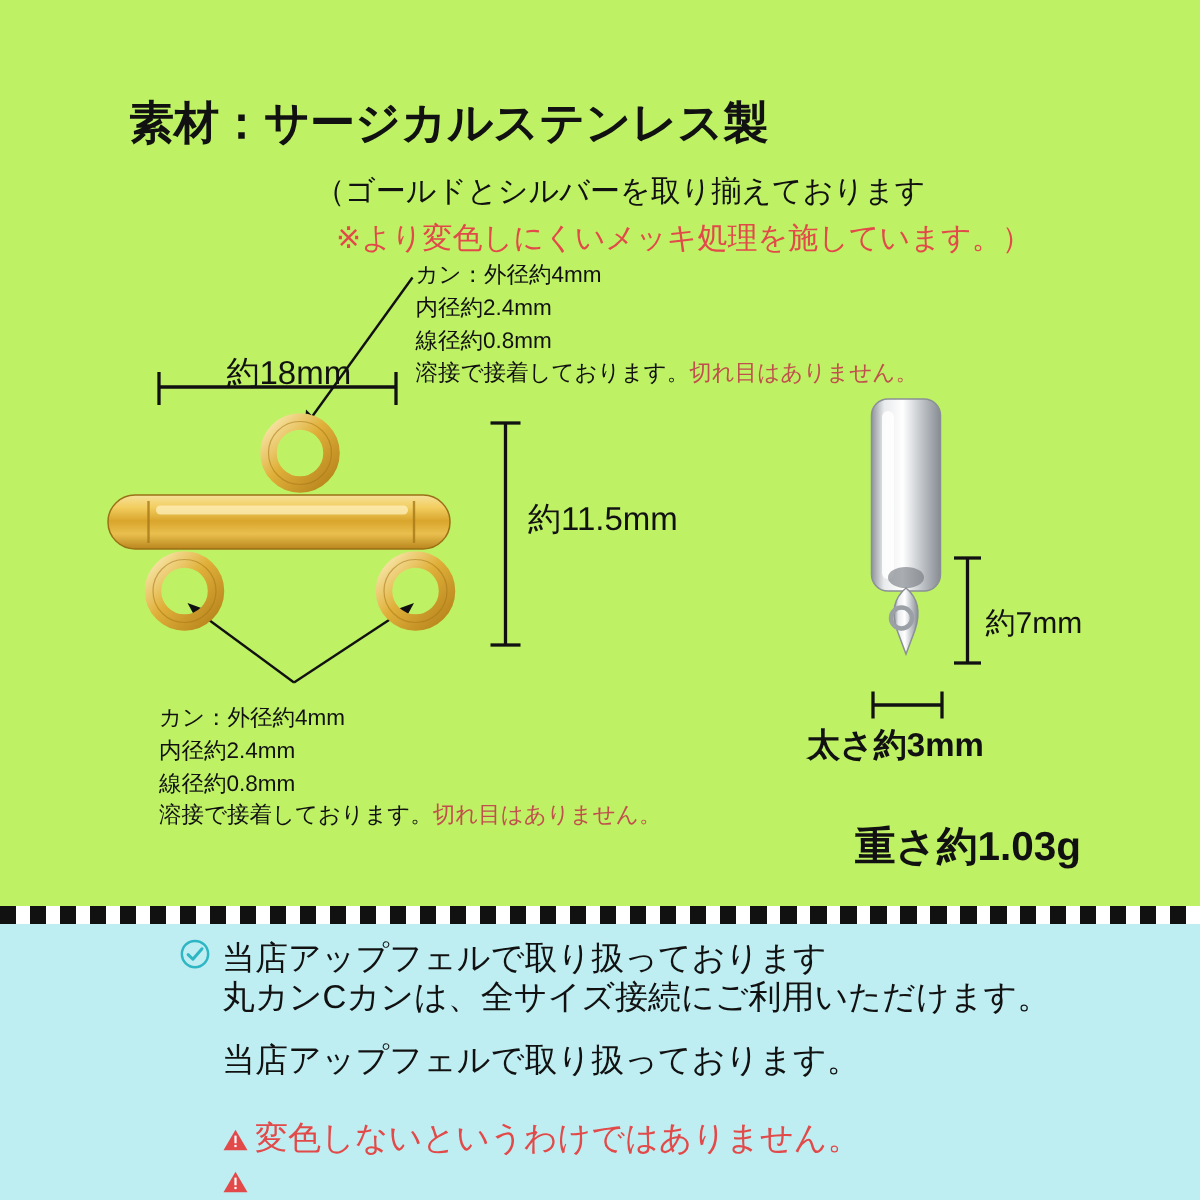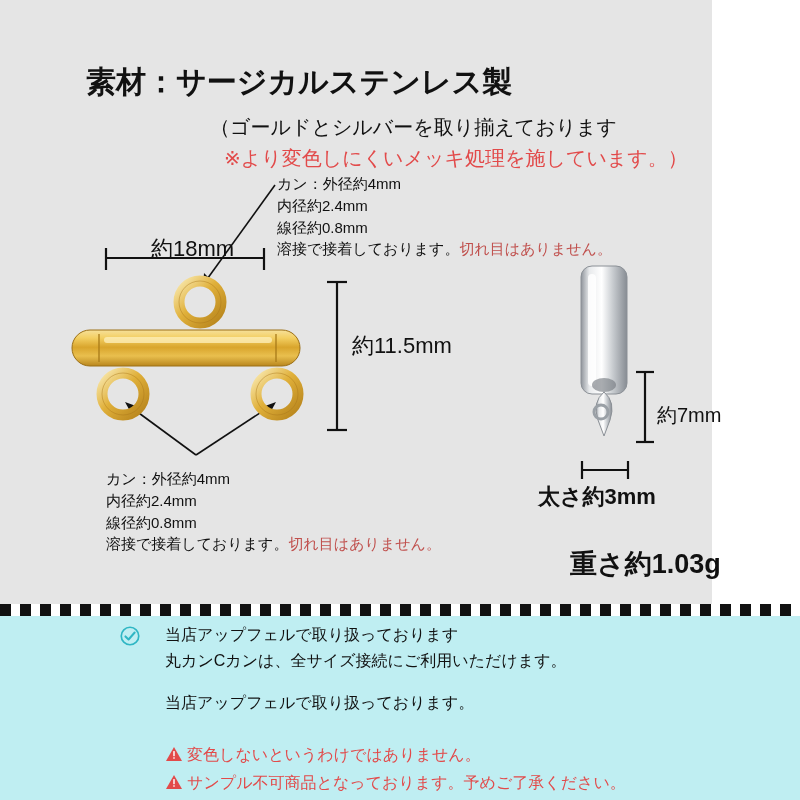--- a/index.html
+++ b/index.html
@@ -6,21 +6,21 @@
   body{
     width:800px;height:800px;
     background:#ffffff;
     font-family:"Liberation Sans","DejaVu Sans",sans-serif;
     overflow:hidden;
     position:relative;
   }
   .page{position:relative;width:800px;height:800px;}
 
   
-  .top{position:relative;width:712px;height:604px;background:#e5e5e5;}
+  .top{position:relative;width:800px;height:604px;background:#bef264;}
 
   .title{
     position:absolute;left:86px;top:62px;
     font-size:30px;font-weight:bold;color:#111;letter-spacing:0px;
     white-space:nowrap;
   }
   .sub1{
     position:absolute;left:210px;top:114px;
     font-size:20px;color:#111;white-space:nowrap;
   }
@@ -62,21 +62,21 @@
     position:absolute;left:0;top:604px;width:800px;height:12px;
     background:repeating-linear-gradient(90deg,#111 0 11px,#fff 11px 20px);
   }
 
   
   .bottom{
     position:absolute;left:0;top:616px;width:800px;height:184px;
     background:#bfeef2;
   }
   .bline{
-    position:absolute;font-size:16px;color:#111;white-space:nowrap;line-height:1.35;margin-left:17px;
+    position:absolute;font-size:22px;color:#111;white-space:nowrap;line-height:1.35;
   }
   .bline.red{color:#e24a4a;}
   .check{
     position:absolute;left:120px;top:626px;width:20px;height:20px;
   }
   .warn{
     display:inline-block;width:18px;height:16px;vertical-align:-2px;margin-right:4px;
   }
 
   svg.fig{position:absolute;left:0;top:0;width:800px;height:604px;pointer-events:none;}
@@ -225,16 +225,16 @@
       <rect x="11" y="7" width="2" height="7" fill="#fff"></rect>
       <rect x="11" y="15.5" width="2" height="2" fill="#fff"></rect>
     </svg><span>変色しないというわけではありません。</span>
   </div>
 
   <div class="bline red" style="left:148px;top:772px;">
     <svg class="warn" viewBox="0 0 24 22">
       <path d="M12 1.5 L23 20.5 L1 20.5 Z" fill="#e24a4a"></path>
       <rect x="11" y="7" width="2" height="7" fill="#fff"></rect>
       <rect x="11" y="15.5" width="2" height="2" fill="#fff"></rect>
-    </svg><span>サンプル不可商品となっております。予めご了承ください。</span>
+    </svg>
   </div>
 
 </div>
 
 </body></html>

